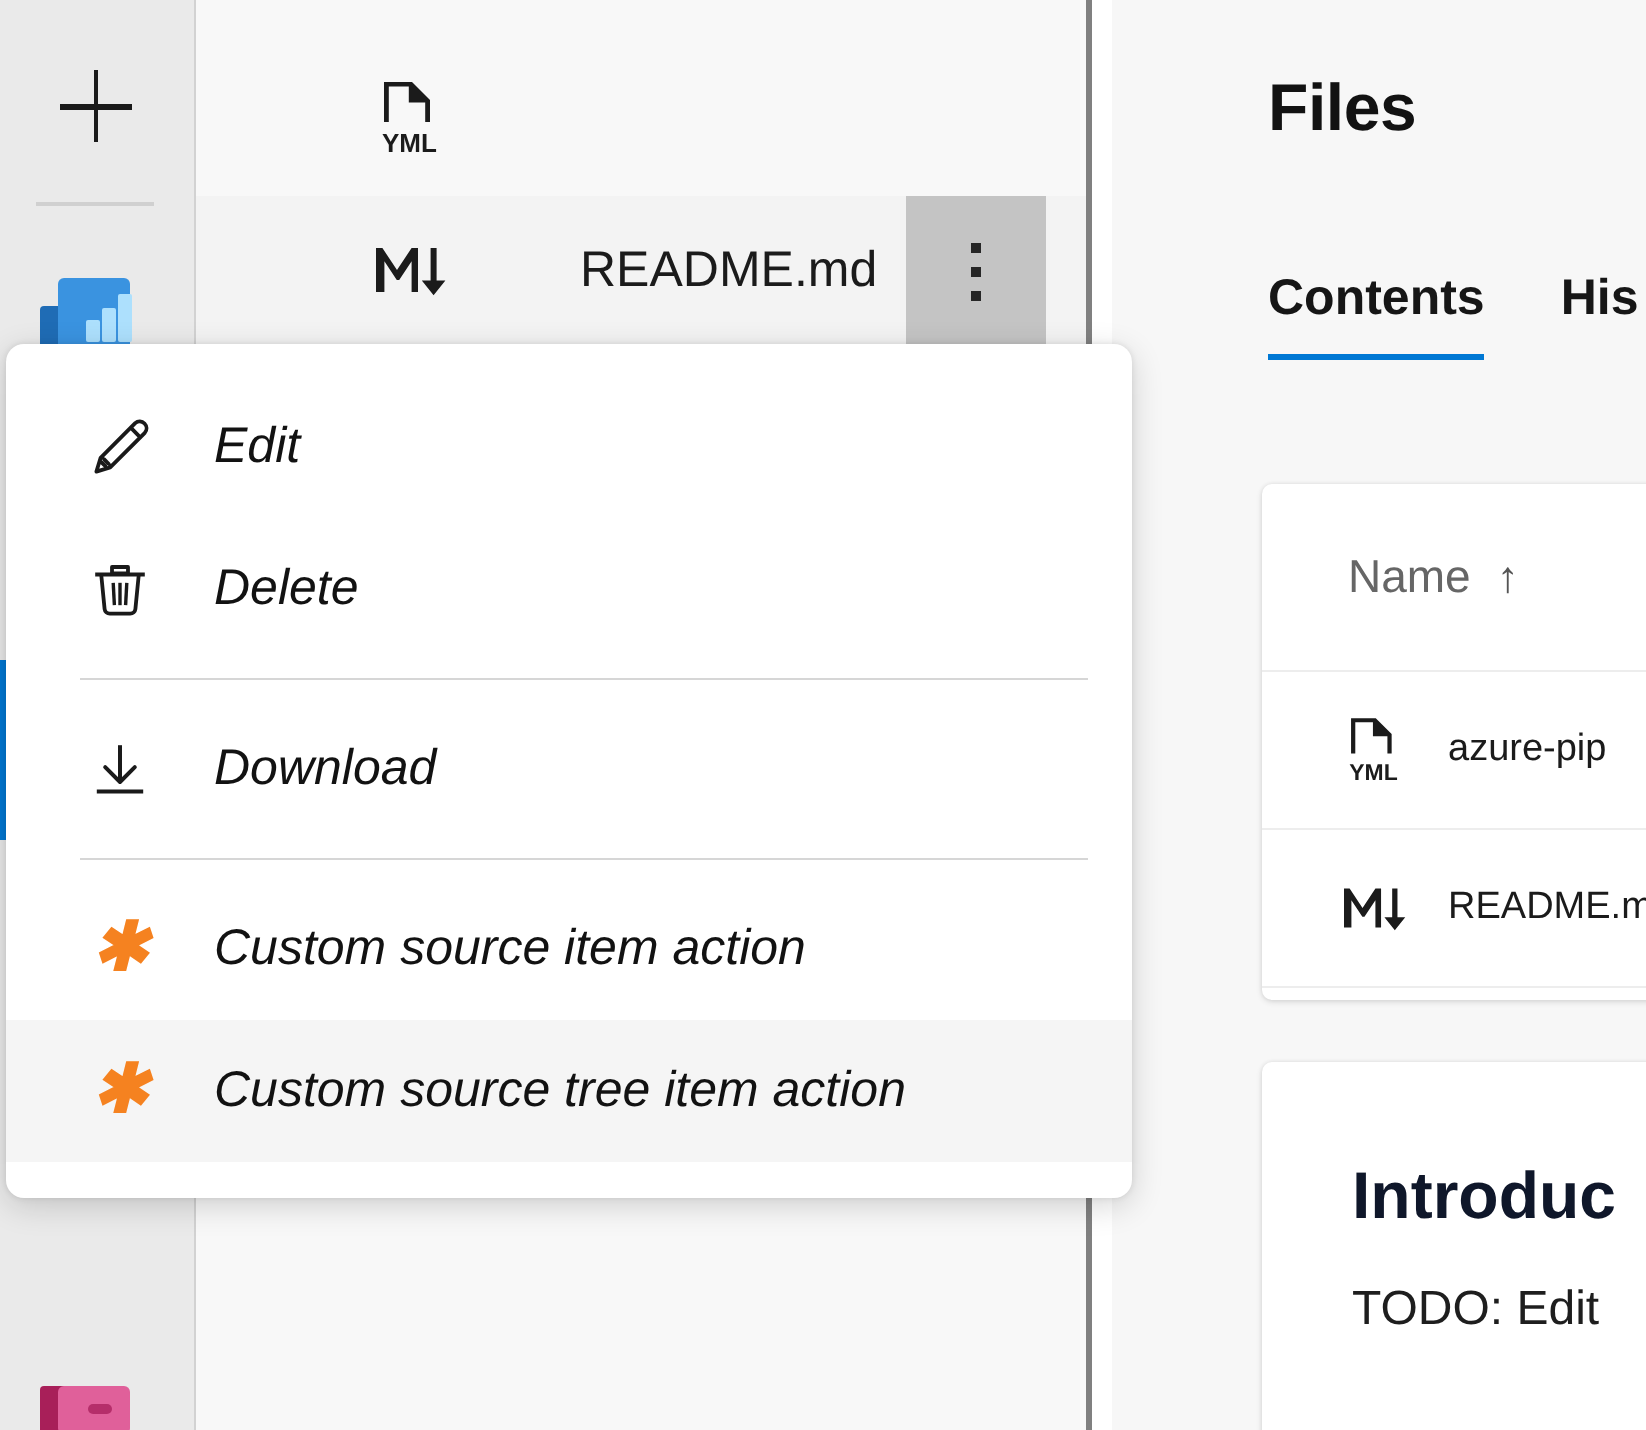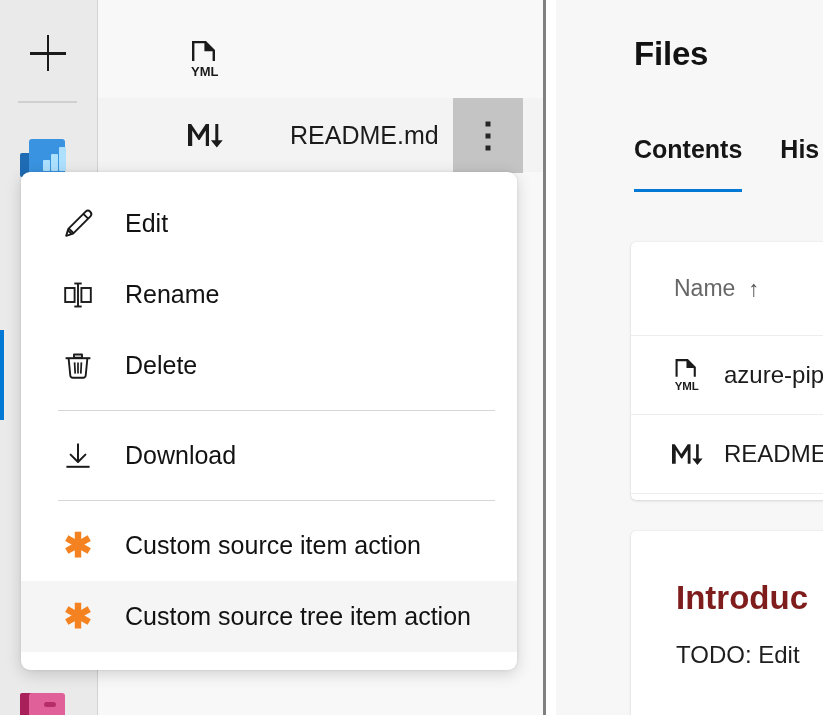--- a/index.html
+++ b/index.html
@@ -202,21 +202,21 @@
     position: absolute;
     left: 78px; top: 135px;
     display: flex;
     align-items: flex-end;
     gap: 38px;
     white-space: nowrap;
   }
   .tab {
     font-size: 25px;
     color: #161616;
-    padding-bottom: 28px;
+    padding-bottom: 16px;
     cursor: pointer;
     position: relative;
     font-weight: 600;
   }
   .tab.active::after {
     content: "";
     position: absolute;
     left: 0; bottom: 0;
     width: 100%; height: 3px;
     background: #0078d4;
@@ -260,56 +260,57 @@
     cursor: pointer;
     border-bottom: 1px solid #ededed;
   }
   .file-row .file-icon {
     width: 40px;
     display: flex; align-items: center; justify-content: center;
     flex: none;
   }
   .file-row .file-name {
     margin-left: 17px;
-    font-size: 24px;
+    font-size: 19px;
     color: #1b1b1b;
     white-space: nowrap;
   }
 
   #readme-card {
     left: 75px; top: 531px;
     width: 300px; height: 230px;
   }
   #readme-heading {
     position: absolute;
     left: 45px; top: 48px;
     font-size: 33px;
     font-weight: 600;
-    color: #7f1d1d;
+    color: #0f172a;
     white-space: nowrap;
   }
   #readme-body {
     position: absolute;
     left: 45px; top: 110px;
     font-size: 24px;
     color: #1e1e1e;
     white-space: nowrap;
   }
 
   
   #context-menu {
     position: absolute;
-    left: 21px; top: 172px;
-    width: 496px;
+    left: 3px; top: 172px;
+    width: 563px;
     background: #ffffff;
     border-radius: 9px;
     box-shadow: 0 4px 16px rgba(0,0,0,0.16), 0 0 3px rgba(0,0,0,0.10);
     padding: 16px 0 18px 0;
     z-index: 40;
     box-sizing: border-box;
+    font-style: italic;
   }
   .menu-item {
     display: flex;
     align-items: center;
     height: 71px;
     padding-left: 37px;
     cursor: pointer;
     box-sizing: border-box;
   }
   .menu-item.highlighted { background: #f5f5f5; }
@@ -446,32 +447,20 @@
   <div class="menu-item">
     <span class="menu-icon">
       <svg width="32" height="32" viewBox="0 0 32 32" aria-hidden="true">
         <path d="M23.6 3.6 a3.4 3.4 0 0 1 4.8 4.8 L11.1 25.7 4.2 27.8 6.3 20.9 Z
                  M22.1 6.6 l3.3 3.3 M8 21.6 l2.4 2.4 M6.9 23.3 l1.8 1.8" fill="none" stroke="#1a1a1a" stroke-width="1.9" stroke-linecap="round" stroke-linejoin="round"></path>
       </svg>
     </span>
     <span class="menu-label">Edit</span>
   </div>
 
-  <div class="menu-item">
-    <span class="menu-icon">
-      <svg width="32" height="32" viewBox="0 0 32 32" aria-hidden="true">
-        <rect x="3.2" y="9" width="9.4" height="14" fill="none" stroke="#1a1a1a" stroke-width="1.9"></rect>
-        <rect x="19.4" y="9" width="9.4" height="14" fill="none" stroke="#1a1a1a" stroke-width="1.9"></rect>
-        <line x1="16" y1="4.5" x2="16" y2="27.5" stroke="#1a1a1a" stroke-width="1.9"></line>
-        <line x1="12.3" y1="4.5" x2="19.7" y2="4.5" stroke="#1a1a1a" stroke-width="1.9"></line>
-        <line x1="12.3" y1="27.5" x2="19.7" y2="27.5" stroke="#1a1a1a" stroke-width="1.9"></line>
-      </svg>
-    </span>
-    <span class="menu-label">Rename</span>
-  </div>
 
   <div class="menu-item">
     <span class="menu-icon">
       <svg width="32" height="32" viewBox="0 0 32 32" aria-hidden="true">
         <path d="M12 4.5 h8 v3.2 h-8 Z" fill="none" stroke="#1a1a1a" stroke-width="1.9" stroke-linejoin="round"></path>
         <line x1="3.6" y1="8.2" x2="28.4" y2="8.2" stroke="#1a1a1a" stroke-width="2"></line>
         <path d="M6.6 8.2 l1.7 17.3 a2.6 2.6 0 0 0 2.6 2.3 h10.2 a2.6 2.6 0 0 0 2.6 -2.3 L25.4 8.2" fill="none" stroke="#1a1a1a" stroke-width="1.9" stroke-linejoin="round"></path>
         <line x1="12.6" y1="12.4" x2="13.2" y2="23.6" stroke="#1a1a1a" stroke-width="1.7"></line>
         <line x1="19.4" y1="12.4" x2="18.8" y2="23.6" stroke="#1a1a1a" stroke-width="1.7"></line>
         <line x1="16" y1="12.4" x2="16" y2="23.6" stroke="#1a1a1a" stroke-width="1.7"></line>

